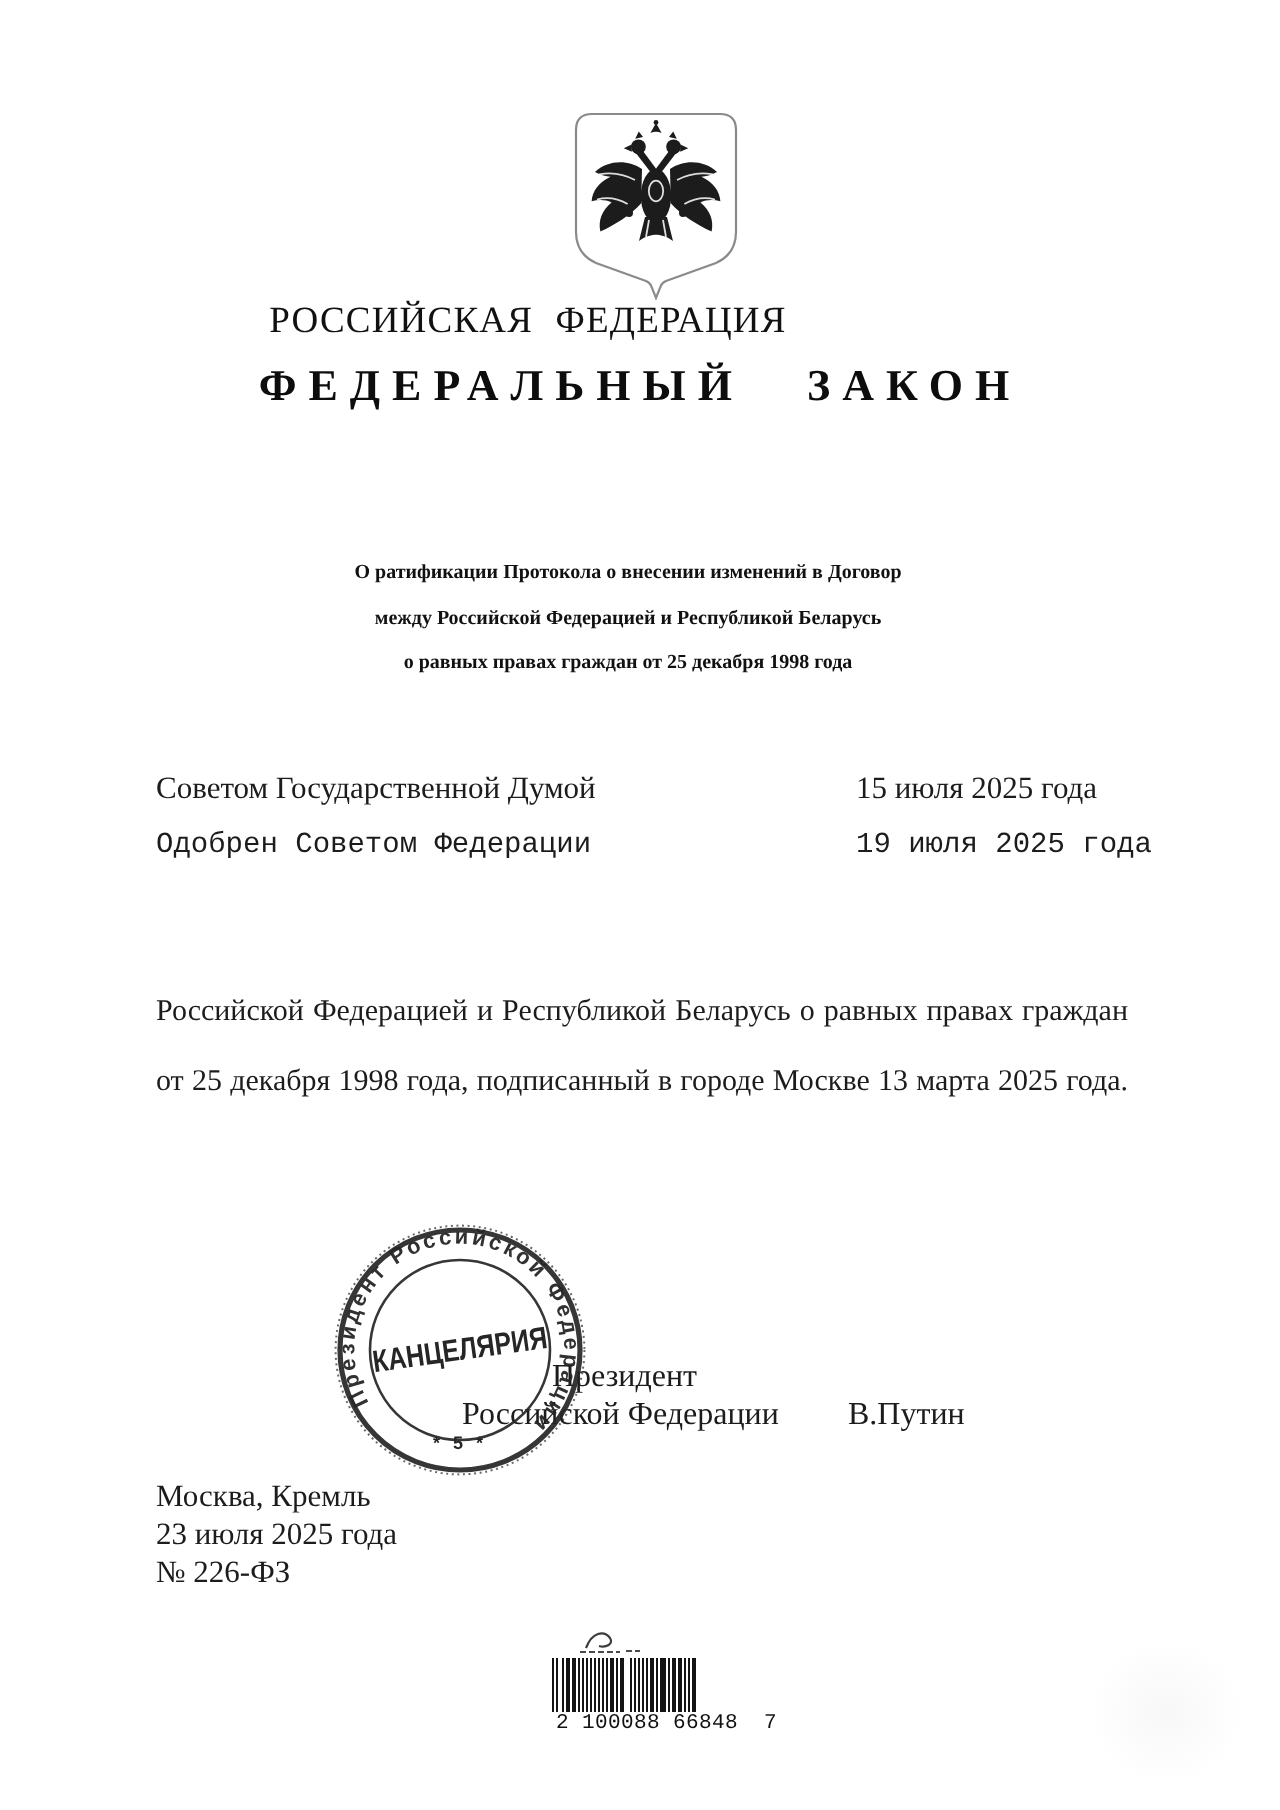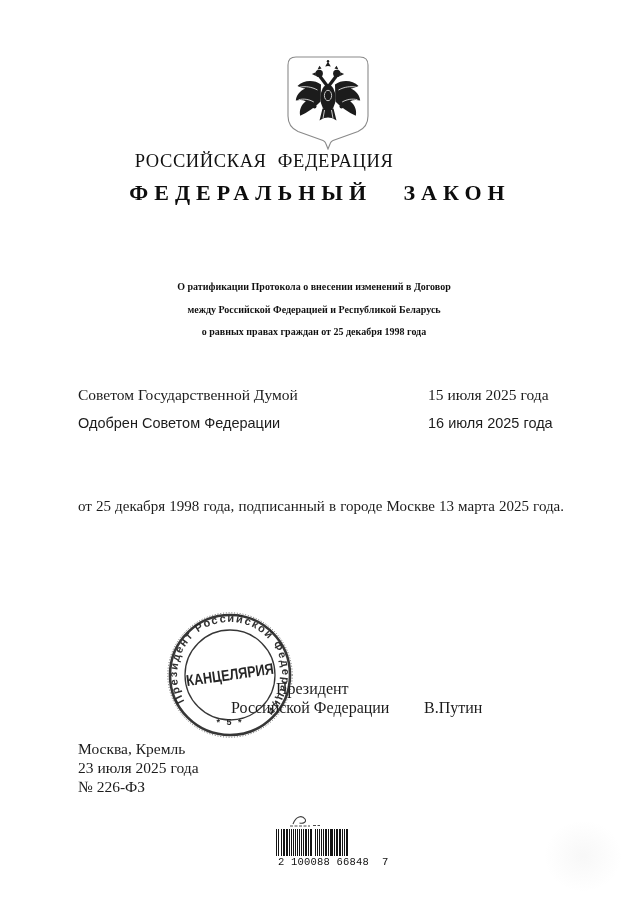--- a/index.html
+++ b/index.html
@@ -23,21 +23,21 @@
   }
   
   .law-title{
     left:0;top:276px;width:628px;text-align:center;
     font-size:10px;font-weight:bold;line-height:22.5px;color:#111;
   }
   
   .adoption-label{white-space:nowrap;}
   .adoption-date{white-space:nowrap;}
   .row-serif{font-size:15.5px;}
-  .row-mono{font-family:Liberation Sans, sans-serif;font-size:14.5px;}
+  .row-mono{font-family:Liberation Mono, monospace;font-size:14.5px;}
   .lab{left:78px;}
   .dat{left:380px;margin-left:48px;}
   .r1{top:386px;}
   .r2{top:415px;}
   
   .bodytext{left:78px;top:489px;width:486px;font-size:15px;}
   .jline{
     height:35px;line-height:35px;white-space:normal;
     text-align:justify;text-align-last:justify;
   }
@@ -112,23 +112,24 @@
 
 <div class="abs law-title">
   <div>О ратификации Протокола о внесении изменений в Договор</div>
   <div>между Российской Федерацией и Республикой Беларусь</div>
   <div>о равных правах граждан от 25 декабря 1998 года</div>
 </div>
 
 <span class="abs lab r1 row-serif adoption-label">Советом Государственной Думой</span>
 <span class="abs dat r1 row-serif adoption-date">15 июля 2025 года</span>
 <span class="abs lab r2 row-mono adoption-label">Одобрен Советом Федерации</span>
-<span class="abs dat r2 row-mono adoption-date">16 июля 2025 года</span>
+<span class="abs dat r2 row-mono adoption-date">19 июля 2025 года</span>
 
 <div class="abs bodytext">
+  <div class="jline">Российской Федерацией и Республикой Беларусь о равных правах граждан</div>
   <div class="jline">от 25 декабря 1998 года, подписанный в городе Москве 13 марта 2025 года.</div>
 </div>
 
 <span class="abs sig sig-post1">Президент</span>
 <span class="abs sig sig-post2">Российской Федерации</span>
 <span class="abs sig sig-name">В.Путин</span>
 
 <svg class="abs stamp" viewBox="0 0 128 128">
   <g fill="none" stroke="#262626" opacity="0.92">
     <circle cx="64" cy="64" r="60" stroke-width="2.6"></circle>

